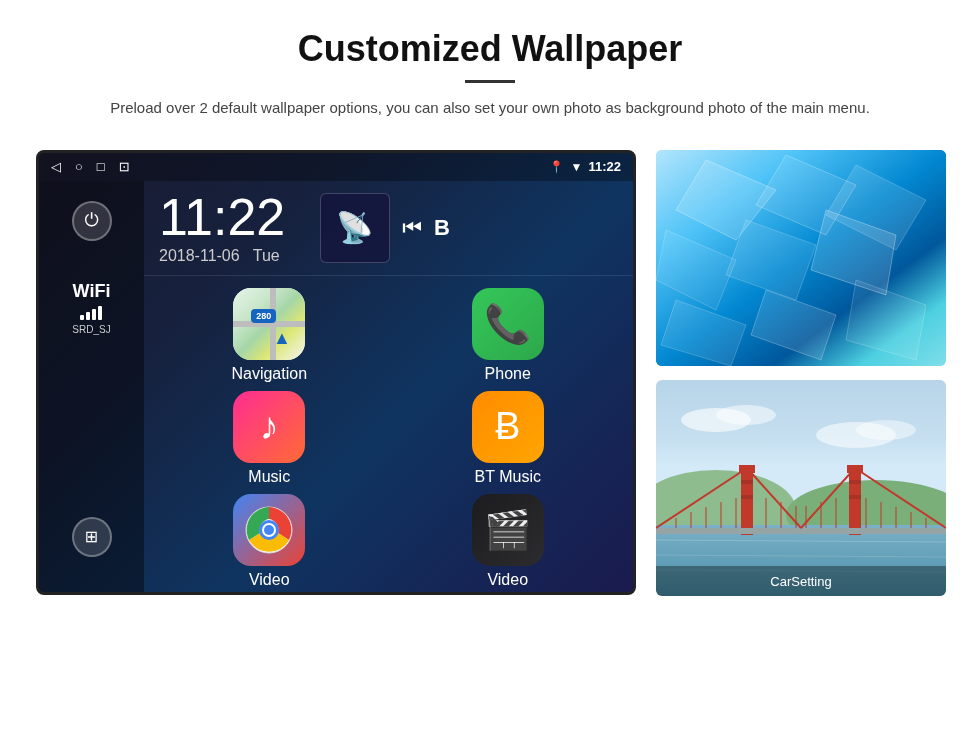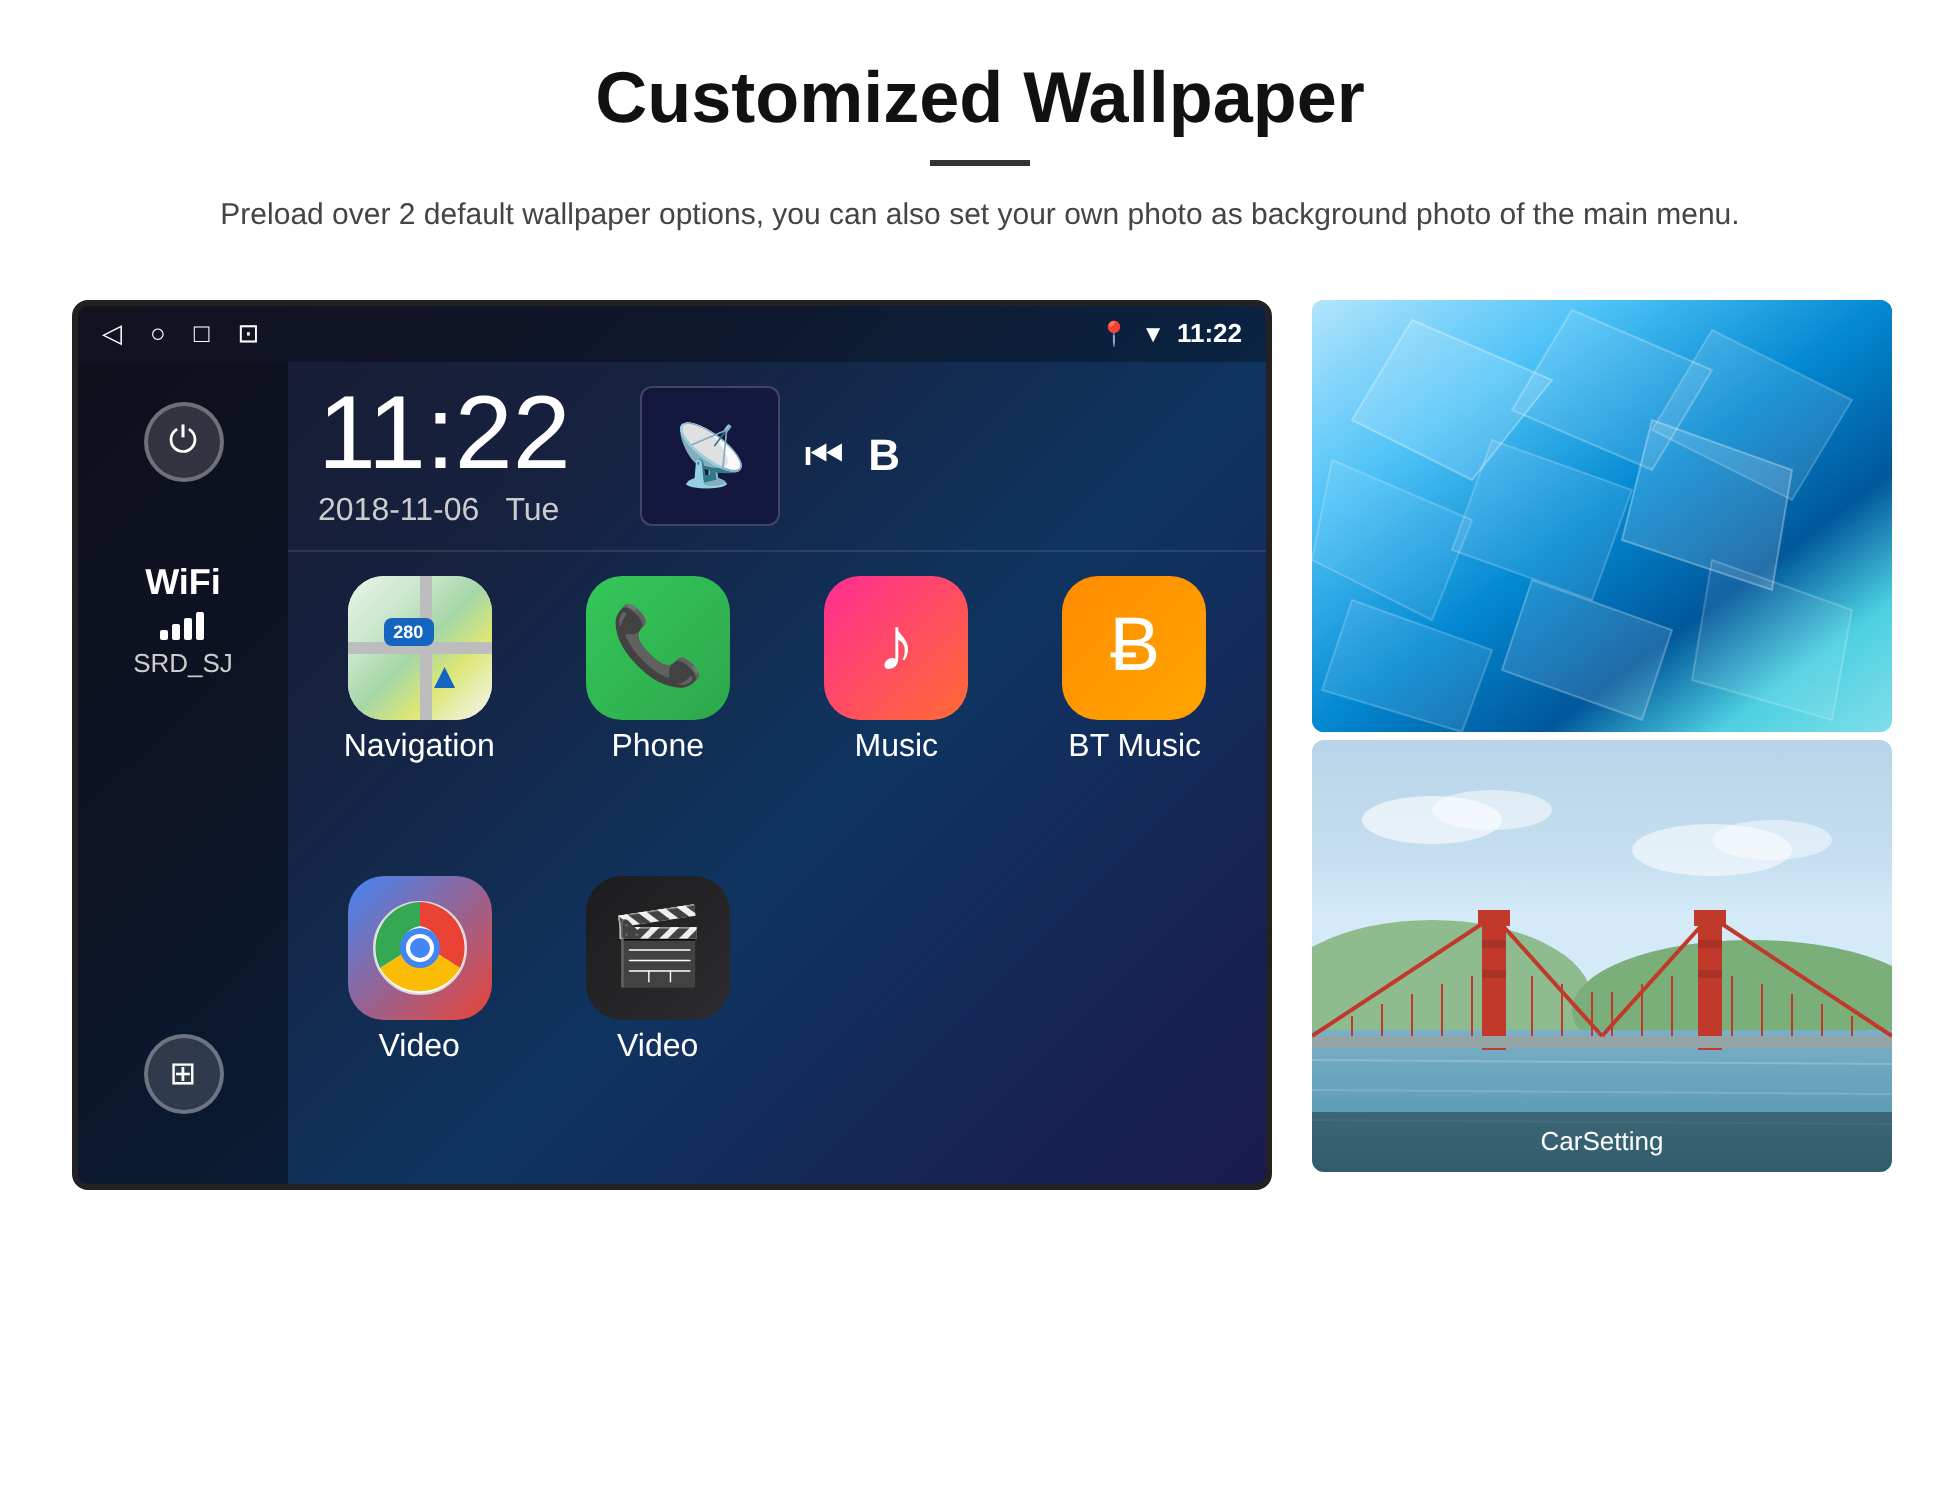--- a/index.html
+++ b/index.html
@@ -150,21 +150,21 @@
       margin-bottom: 4px;
     }
 
     .wifi-bar {
       background: #fff;
       width: 4px;
       border-radius: 1px;
     }
 
     .wifi-name {
-      font-size: 13px;
+      font-size: 10px;
       color: #ccc;
     }
 
     .apps-btn {
       width: 40px;
       height: 40px;
       border-radius: 50%;
       background: rgba(255,255,255,0.15);
       display: flex;
       align-items: center;
@@ -234,21 +234,21 @@
 
     .media-btn-b {
       color: #fff;
       font-size: 22px;
       font-weight: bold;
     }
 
     
     .app-grid {
       display: grid;
-      grid-template-columns: repeat(4, 1fr);
+      grid-template-columns: repeat(2, 1fr);
       gap: 8px;
       padding: 12px 10px;
       flex: 1;
     }
 
     .app-item {
       display: flex;
       flex-direction: column;
       align-items: center;
       gap: 5px;
@@ -301,21 +301,21 @@
 
     
     .icon-video {
       background: linear-gradient(135deg, #1c1c1e, #2c2c2e);
     }
 
     
     .wallpaper-thumbnails {
       display: flex;
       flex-direction: column;
-      gap: 4px;
+      gap: 14px;
       width: 290px;
       padding-top: 0;
     }
 
     .wallpaper-thumb {
       width: 290px;
       height: 216px;
       border-radius: 6px;
       overflow: hidden;
       position: relative;

